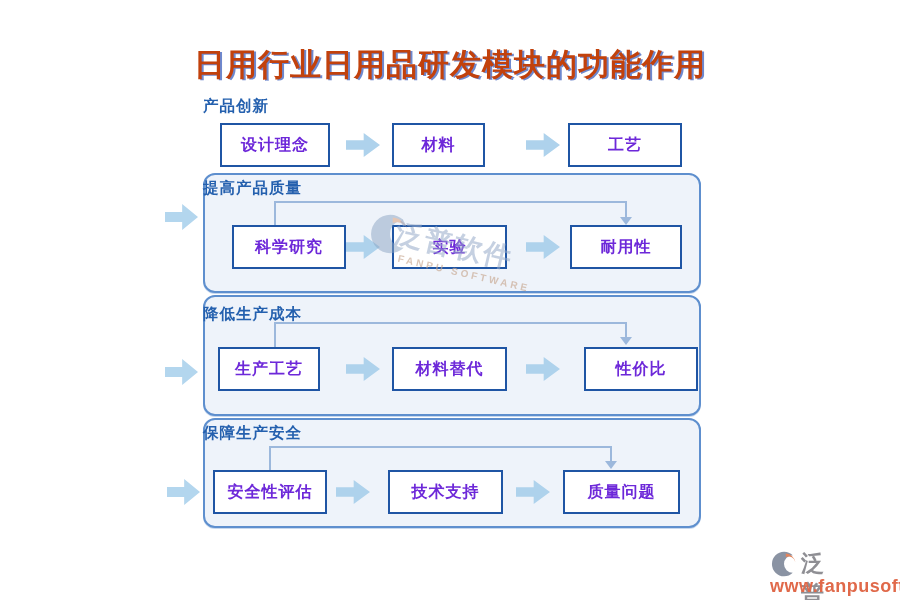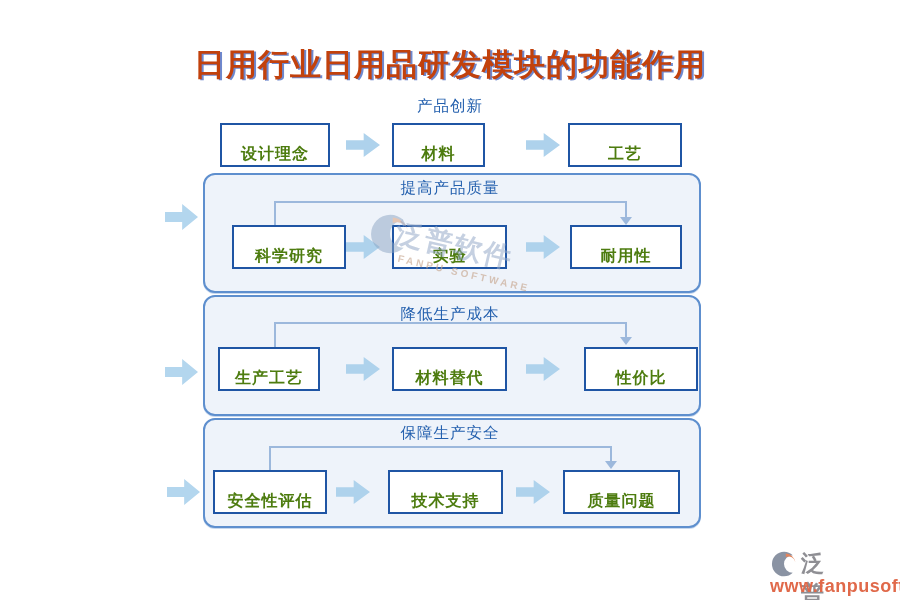--- a/index.html
+++ b/index.html
@@ -7,31 +7,31 @@
     position:relative;width:900px;height:600px;background:#ffffff;overflow:hidden;
     font-family:"Liberation Sans","DejaVu Sans",sans-serif;
   }
   .title{
     position:absolute;left:0;top:44px;width:900px;text-align:center;
     font-family:"DejaVu Serif","Liberation Serif",serif;
     font-size:31px;font-weight:bold;color:#c2410c;letter-spacing:1px;
     text-shadow:2px 1px 0 rgba(62,96,189,0.75);
   }
   .rowlabel{
-    position:absolute;left:203px;width:494px;text-align:center;
-    font-size:15.5px;font-weight:normal;color:#2460ae;letter-spacing:1px;
+    position:absolute;left:203px;width:494px;
+    font-size:15.5px;font-weight:bold;color:#2460ae;letter-spacing:1px;
   }
   .section{
     position:absolute;background:#eef3fa;border:2px solid #5e8fce;border-radius:12px;
     box-shadow:0 1px 0 rgba(94,143,206,0.35);
   }
   .box{
     position:absolute;height:44px;background:#ffffff;border:2px solid #1f55a4;
-    display:flex;align-items:flex-end;justify-content:center;
-    font-size:16px;font-weight:bold;color:#4d7c0f;letter-spacing:1px;z-index:2;
+    display:flex;align-items:center;justify-content:center;
+    font-size:16px;font-weight:bold;color:#6d28d9;letter-spacing:1px;z-index:2;
     box-sizing:border-box;
   }
   .arrow{
     position:absolute;width:34px;height:26px;background:#aed2ec;z-index:2;
     clip-path:polygon(0 32%,52% 32%,52% 4%,100% 50%,52% 96%,52% 68%,0 68%);
   }
   .arrow.left-of-section{width:33px;height:28px;background:#b3d6ee;}
   .hline{position:absolute;height:0;border-top:2px solid #9cb8dc;z-index:1;}
   .vline{position:absolute;width:0;border-left:2px solid #9cb8dc;z-index:1;}
   .arrowhead{

